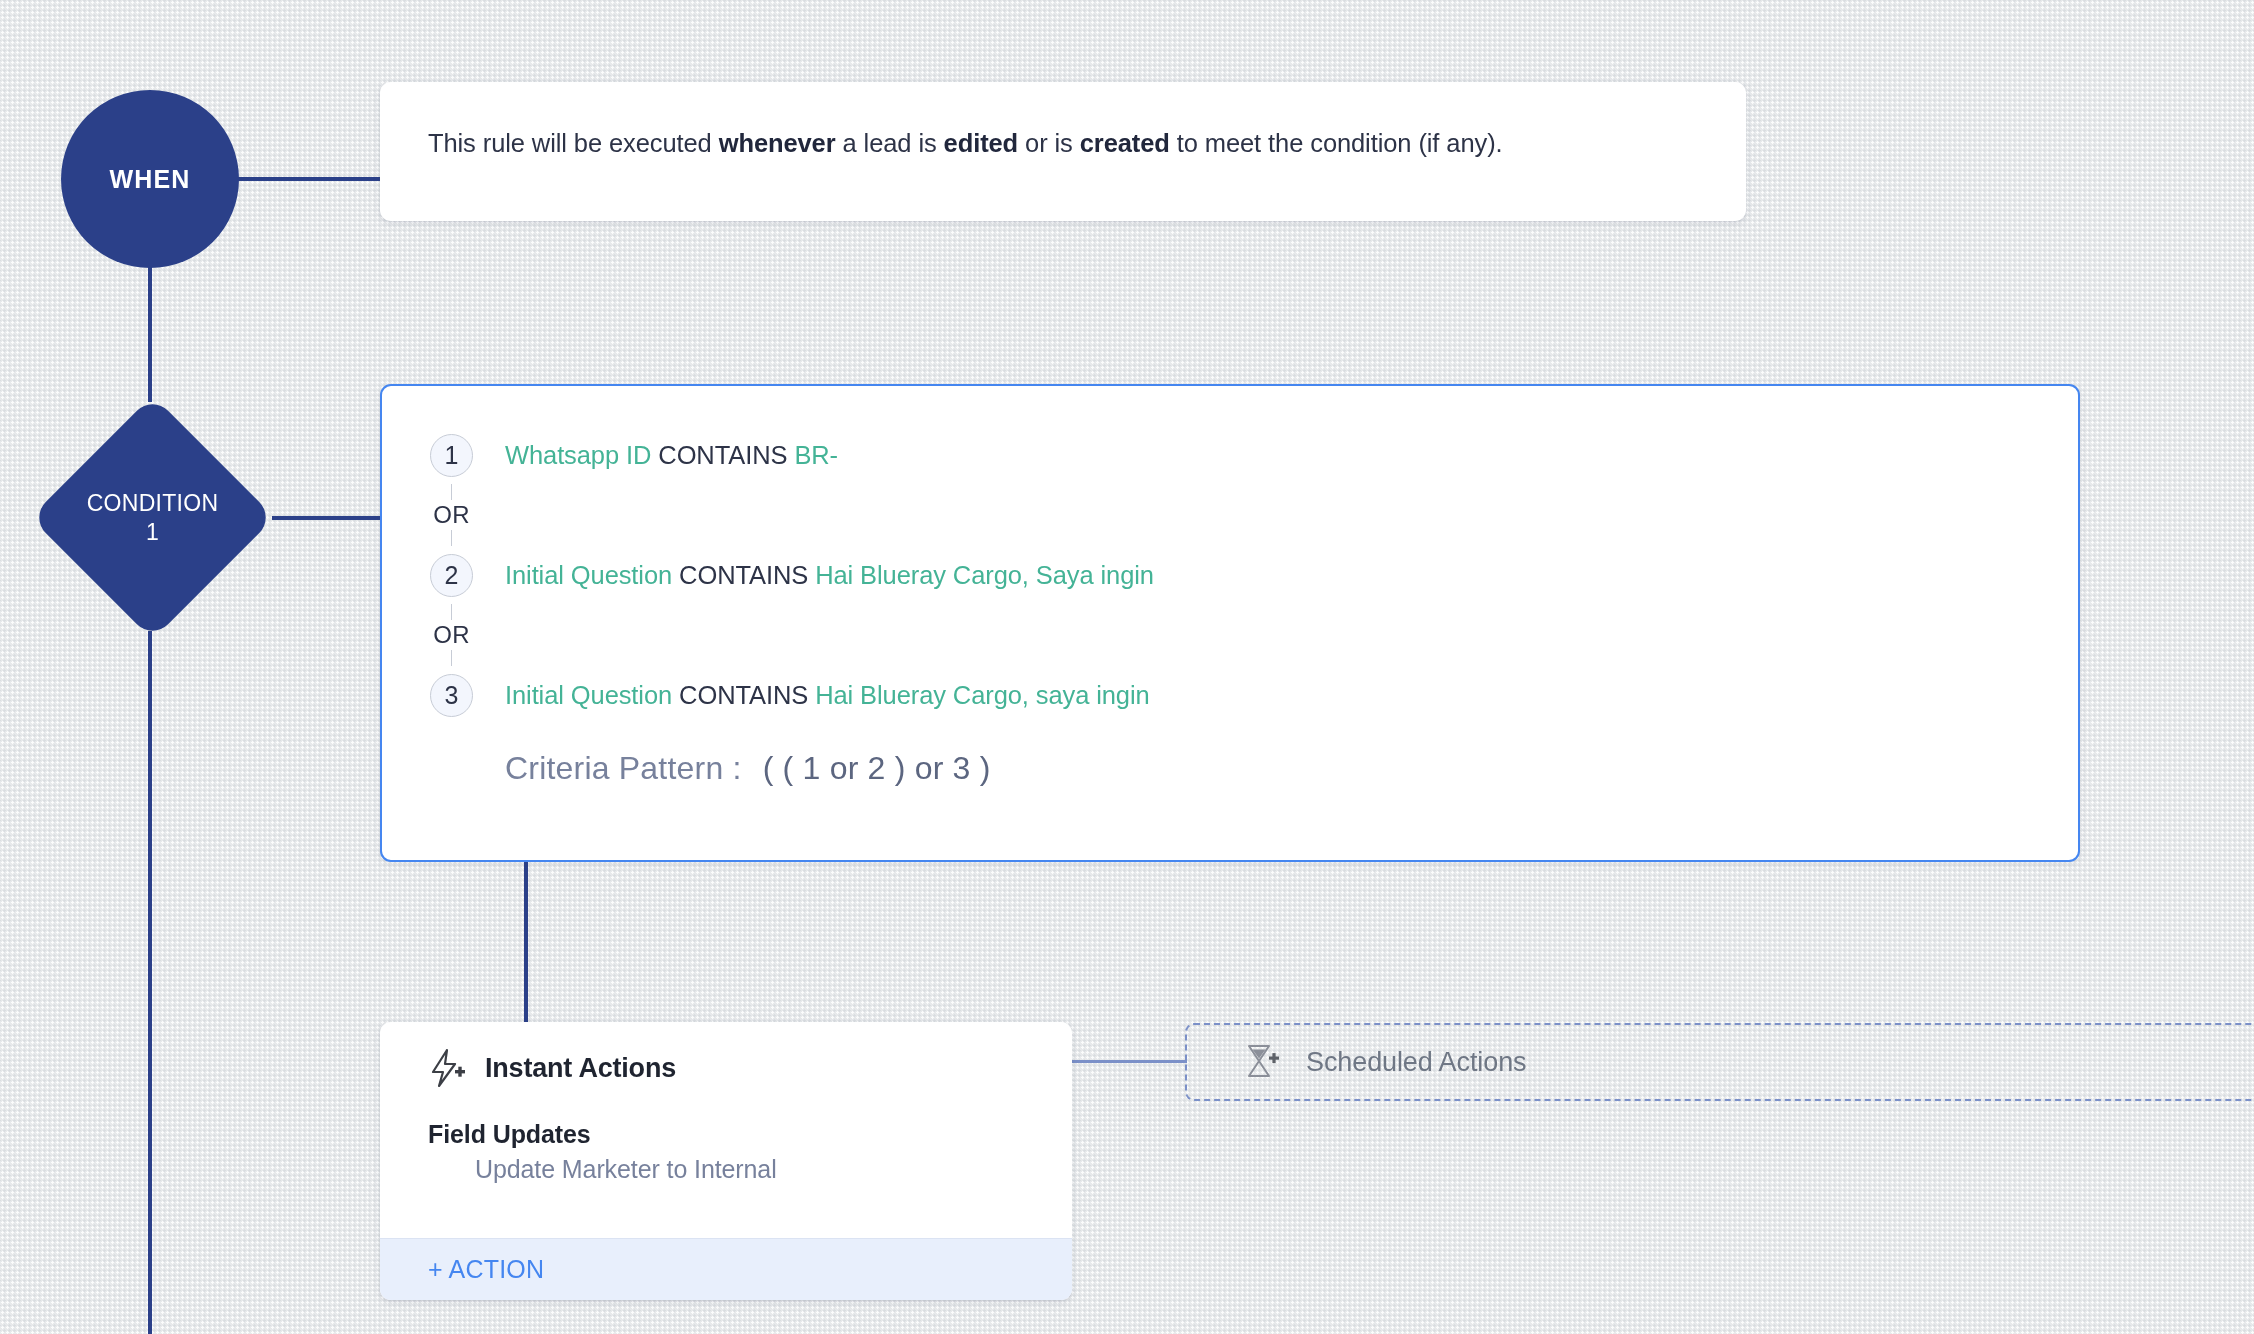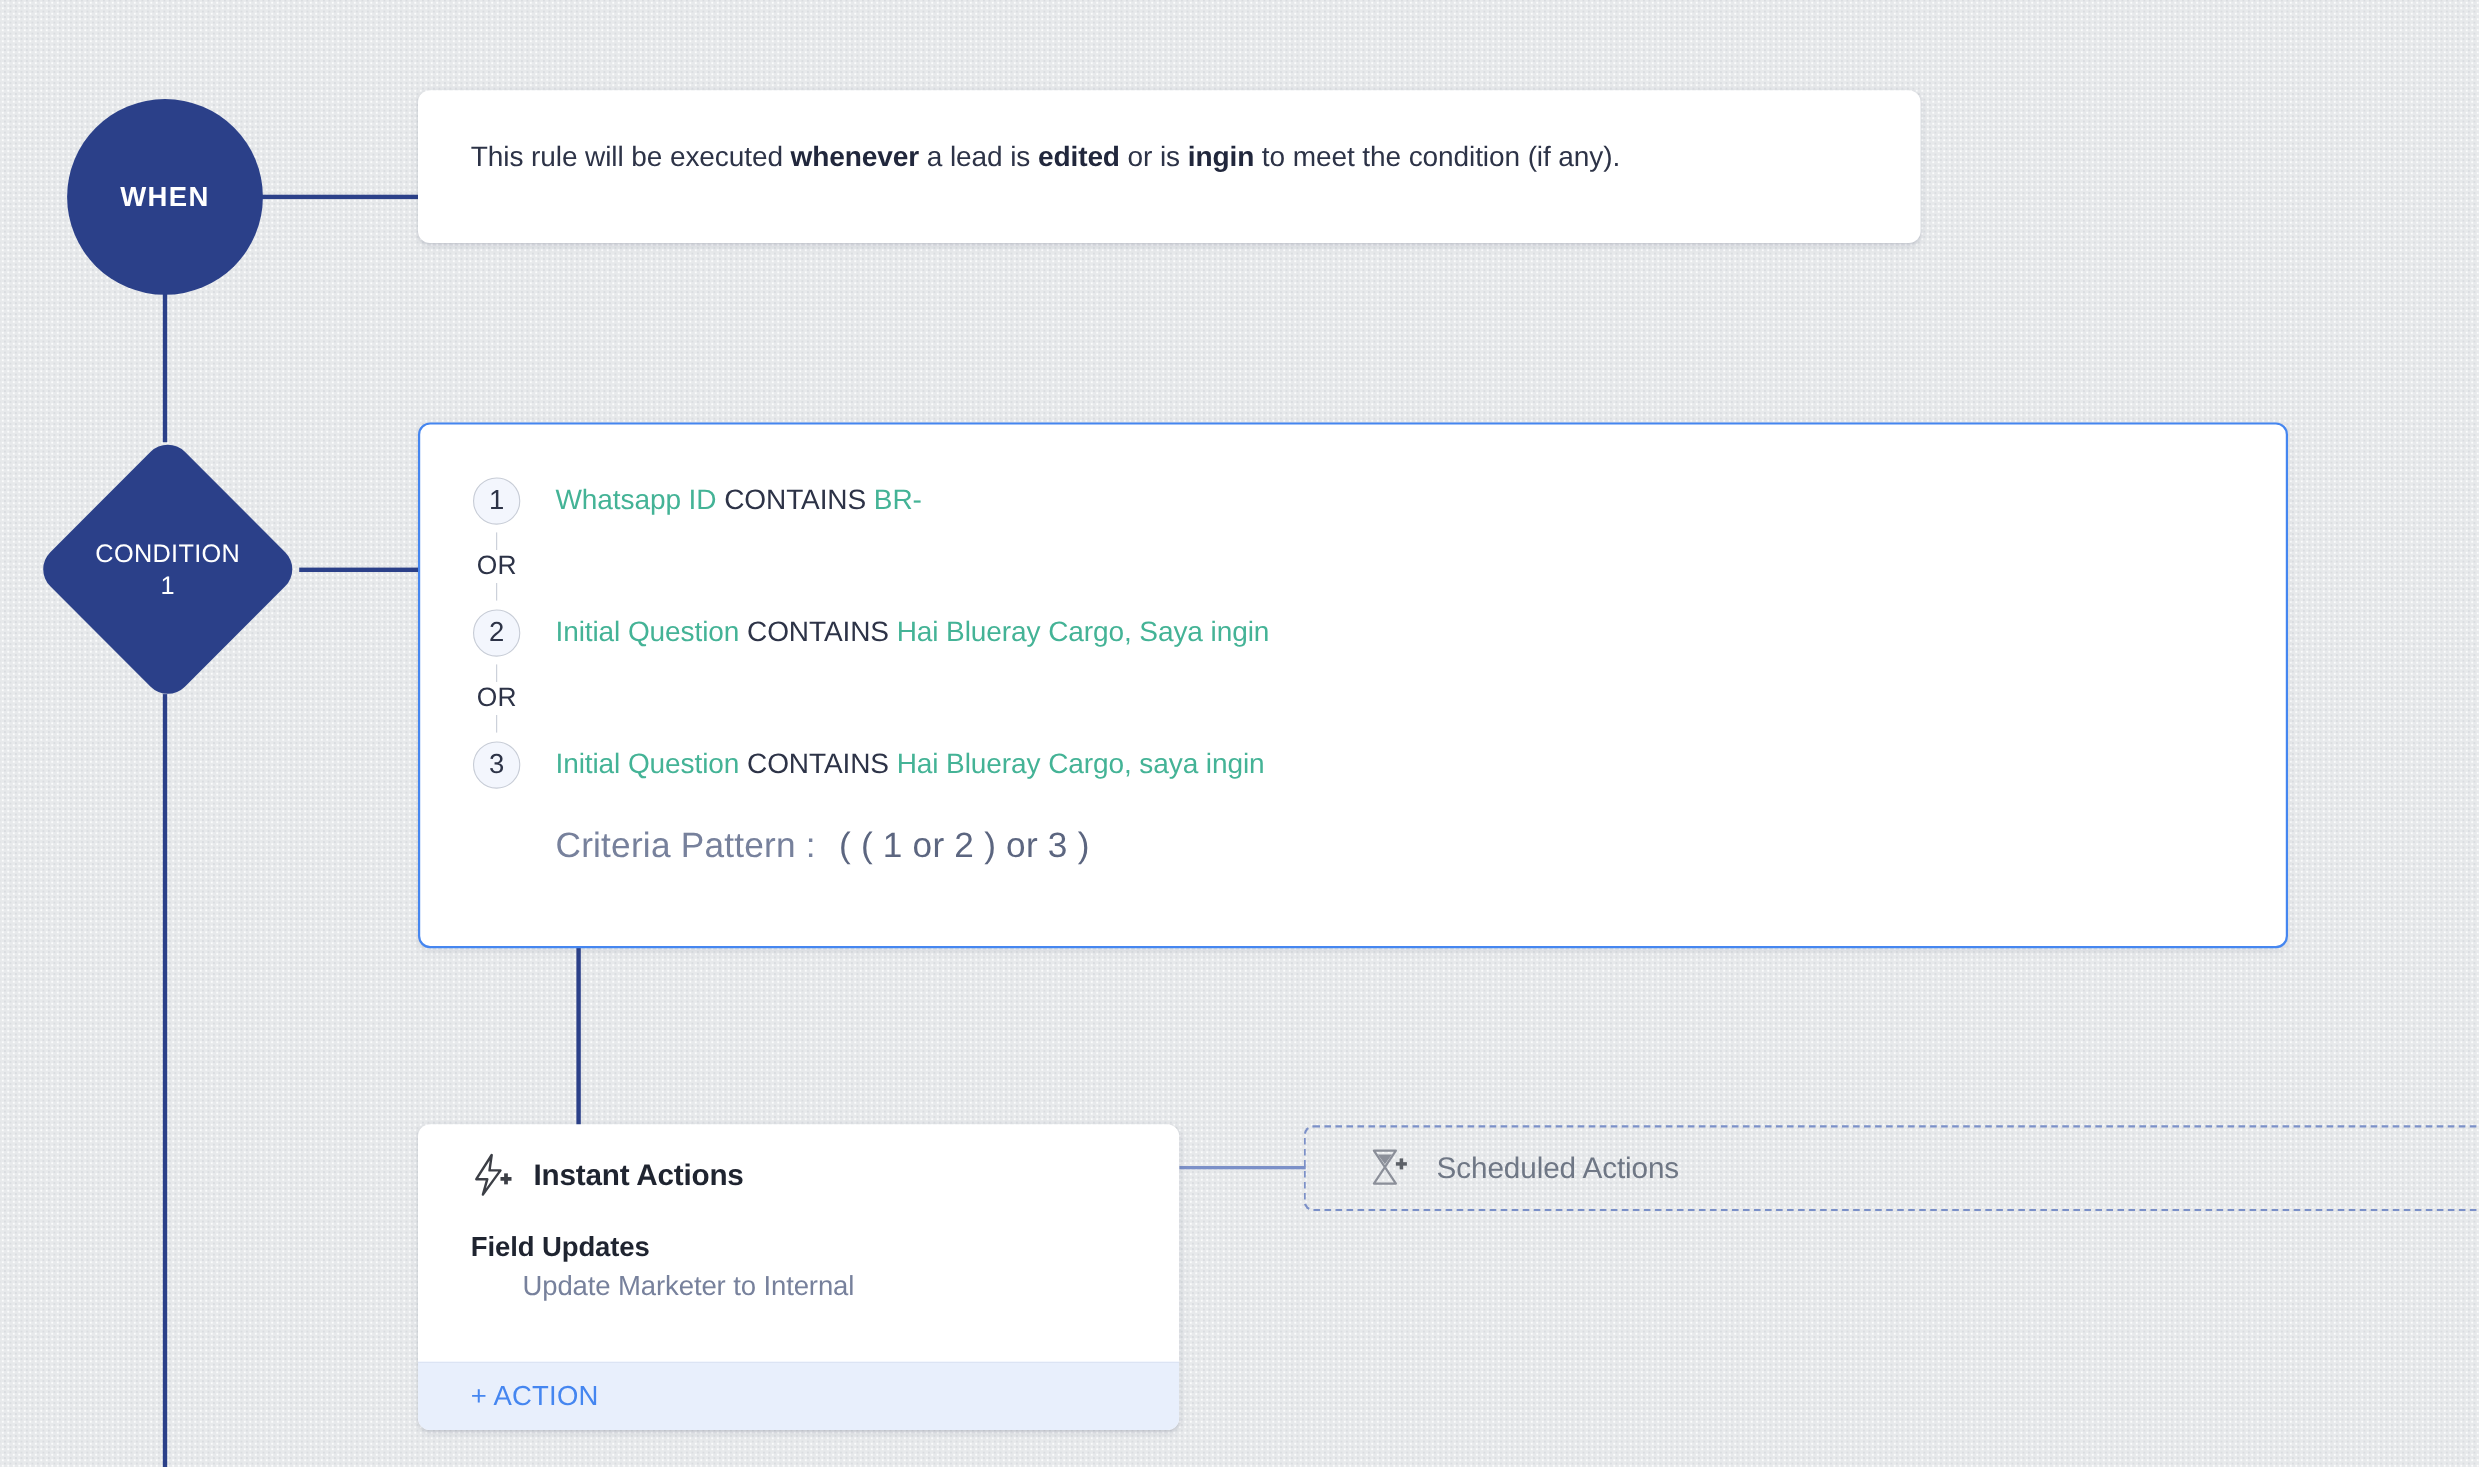--- a/index.html
+++ b/index.html
@@ -253,21 +253,21 @@
   <div class="conn conn-v" style="left:524px; top:860px; height:164px;"></div>
 
   <div class="conn-light" style="left:1072px; top:1060px; width:115px; height:3px;"></div>
 
   <div id="when-node">
     <span class="node-label">WHEN</span>
   </div>
 
   <div class="card" id="when-card">
     <div class="when-text">
-      <span>This rule will be executed </span><b>whenever</b><span> a lead is </span><b>edited</b><span> or is </span><b>ingin</b><span> to meet the condition (if any).</span>
+      <span>This rule will be executed </span><b>whenever</b><span> a lead is </span><b>edited</b><span> or is </span><b>created</b><span> to meet the condition (if any).</span>
     </div>
   </div>
 
   <div id="condition-node">
     <div class="diamond-shape"></div>
     <div class="diamond-text">
       <span>CONDITION</span>
       <span>1</span>
     </div>
   </div>

